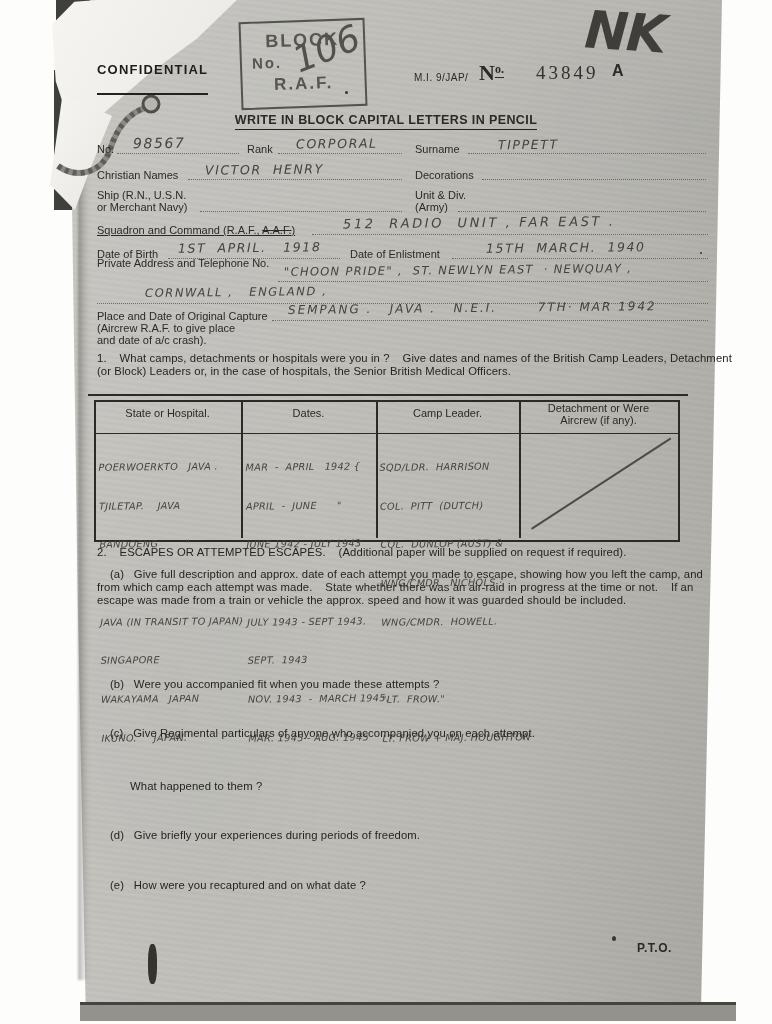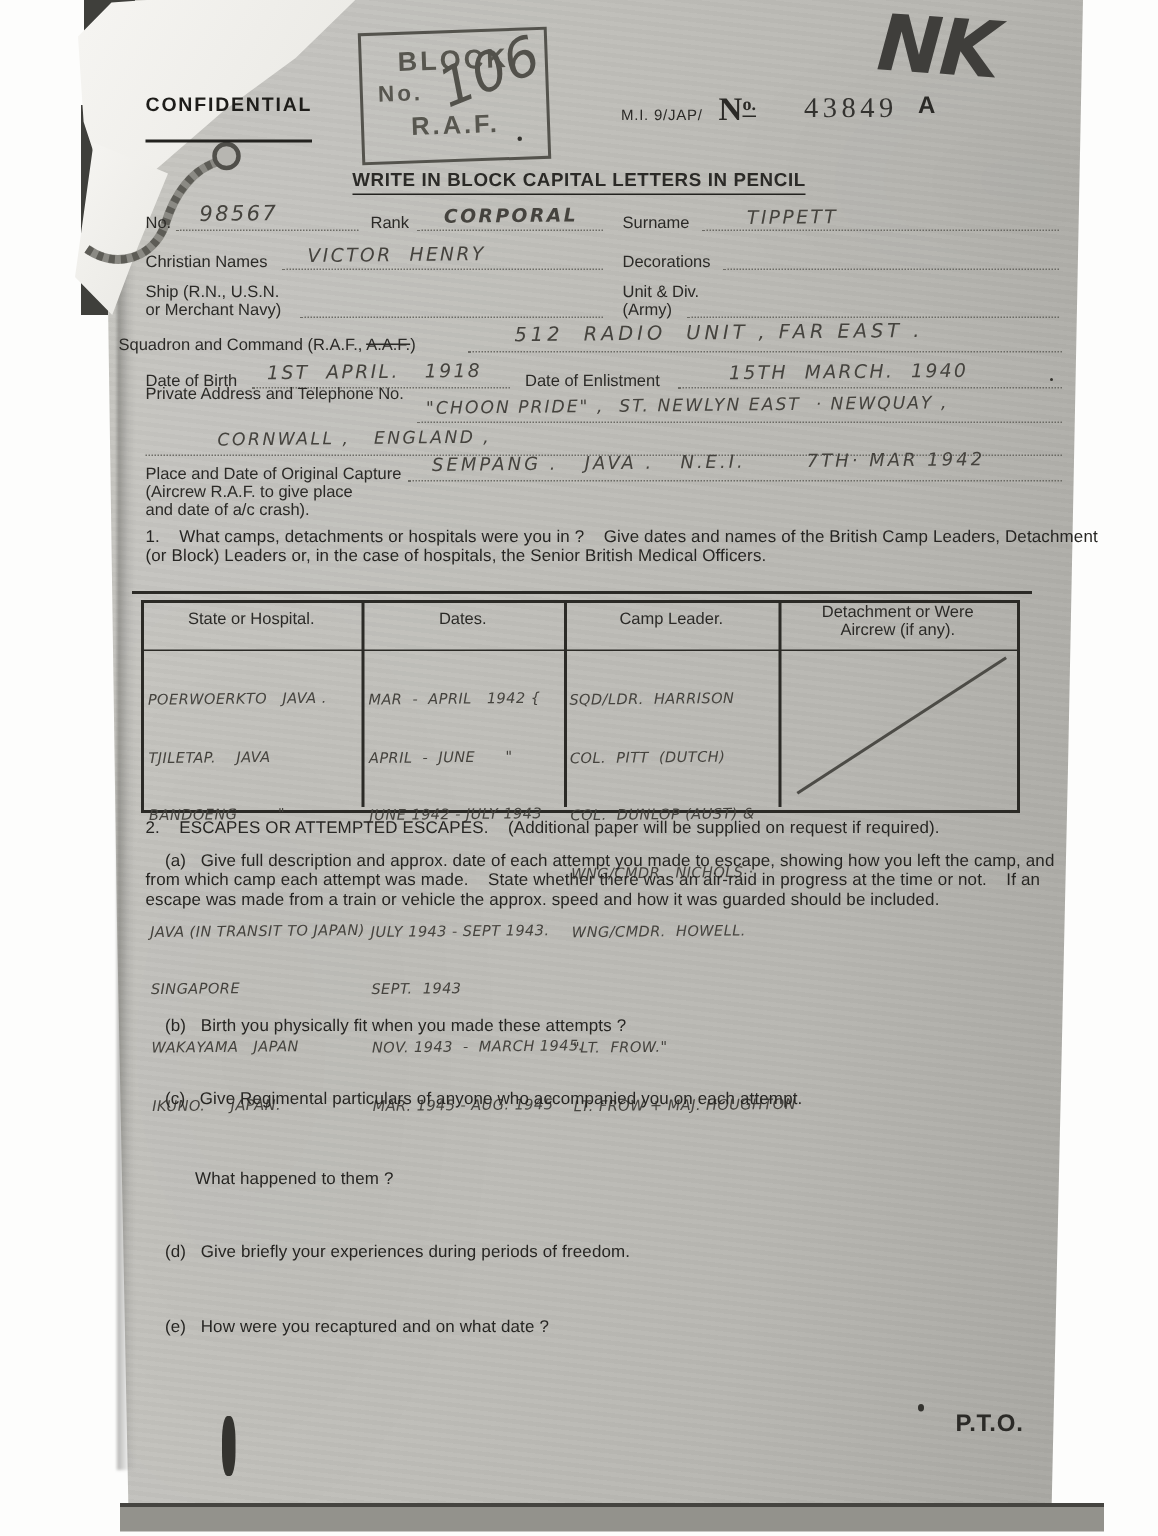--- a/index.html
+++ b/index.html
@@ -49,21 +49,21 @@
       letter-spacing:.4px;}
   .title span{border-bottom:1.6px solid #23221f;padding-bottom:1.5px;}
   
   .tbl{position:absolute;left:94px;top:400px;width:582px;height:138px;border:2px solid #2b2a26;}
   .vline{position:absolute;top:400px;height:138px;width:1.5px;background:#2b2a26;}
   .hline{position:absolute;left:94px;width:584px;height:1.4px;background:#2b2a26;}
   .th{position:absolute;font-size:11px;text-align:center;color:#2b2a27;}
   .hw-cell{font-size:9.7px;letter-spacing:.3px;line-height:12.9px;}
   .diag{position:absolute;left:531px;top:528px;width:166px;border-top:2px solid #4c4b46;
       transform:rotate(-33deg);transform-origin:0 0;}
-  .pto{position:absolute;left:637px;top:941px;font-size:16px;font-weight:bold;letter-spacing:.5px;}
+  .pto{position:absolute;left:637px;top:941px;font-size:12px;font-weight:bold;letter-spacing:.5px;}
   .speck{position:absolute;background:#34332f;border-radius:50%;}
 </style>
 </head>
 <body>
 
 <div id="canvas">
 
   <div class="page">
     <div class="texture"></div>
   </div>
@@ -95,39 +95,39 @@
   <div class="no-o">o.</div>
   <div class="serial">43849</div>
   <div class="series">A</div>
   <div class="title"><span>WRITE IN BLOCK CAPITAL LETTERS IN PENCIL</span></div>
 
   <div class="lbl" style="left:97px;top:143px;">No.</div>
   <div class="dotline" style="left:117px;top:152px;width:122px;"></div>
   <div class="hw hw-big" style="left:133px;top:135px;font-size:14px;">98567</div>
   <div class="lbl" style="left:247px;top:143px;">Rank</div>
   <div class="dotline" style="left:278px;top:152px;width:124px;"></div>
-  <div class="hw hw-big" style="left:296px;top:136px;font-weight:bold;">CORPORAL</div>
+  <div class="hw hw-big" style="left:296px;top:136px;">CORPORAL</div>
   <div class="lbl" style="left:415px;top:143px;">Surname</div>
   <div class="dotline" style="left:468px;top:152px;width:238px;"></div>
   <div class="hw hw-big" style="left:498px;top:137px;">TIPPETT</div>
 
   <div class="lbl" style="left:97px;top:169px;">Christian Names</div>
   <div class="dotline" style="left:188px;top:178px;width:214px;"></div>
   <div class="hw hw-big" style="left:205px;top:162px;">VICTOR  HENRY</div>
   <div class="lbl" style="left:415px;top:169px;">Decorations</div>
   <div class="dotline" style="left:482px;top:178px;width:224px;"></div>
 
   <div class="lbl" style="left:97px;top:189px;">Ship (R.N., U.S.N.</div>
   <div class="lbl" style="left:97px;top:201px;">or Merchant Navy)</div>
   <div class="dotline" style="left:200px;top:210px;width:202px;"></div>
   <div class="lbl" style="left:415px;top:189px;">Unit &amp; Div.</div>
   <div class="lbl" style="left:415px;top:201px;">(Army)</div>
   <div class="dotline" style="left:458px;top:210px;width:248px;"></div>
 
-  <div class="lbl" style="left:79px;top:224px;"><span>Squadron and Command (R.A.F., </span><span class="strike">A.A.F.</span><span>)</span></div>
+  <div class="lbl" style="left:97px;top:224px;text-decoration:underline;"><span>Squadron and Command (R.A.F., </span><span class="strike">A.A.F.</span><span>)</span></div>
   <div class="dotline" style="left:312px;top:233px;width:396px;"></div>
   <div class="hw" style="left:343px;top:215px;font-size:13px;letter-spacing:2.6px;">512  RADIO  UNIT , FAR EAST .</div>
 
   <div class="lbl" style="left:97px;top:248px;">Date of Birth</div>
   <div class="dotline" style="left:168px;top:257px;width:172px;"></div>
   <div class="hw hw-big" style="left:178px;top:240px;">1ST  APRIL.   1918</div>
   <div class="lbl" style="left:350px;top:248px;">Date of Enlistment</div>
   <div class="dotline" style="left:452px;top:257px;width:256px;"></div>
   <div class="hw hw-big" style="left:486px;top:240px;">15TH  MARCH.  1940</div>
 
@@ -188,21 +188,21 @@
     <div>"LT.  FROW."</div>
     <div>LT. FROW + MAJ. HOUGHTON</div>
   </div>
   <div class="diag"></div>
 
   <div class="q" style="left:97px;top:546px;">2.    ESCAPES OR ATTEMPTED ESCAPES.    (Additional paper will be supplied on request if required).</div>
   <div class="q" style="left:110px;top:568px;">(a)   Give full description and approx. date of each attempt you made to escape, showing how you left the camp, and</div>
   <div class="q" style="left:97px;top:594px;">escape was made from a train or vehicle the approx. speed and how it was guarded should be included.</div>
   <div class="q" style="left:97px;top:581px;">from which camp each attempt was made.    State whether there was an air-raid in progress at the time or not.    If an</div>
 
-  <div class="q" style="left:110px;top:678px;">(b)   Birth you physically fit when you made these attempts ?</div>
+  <div class="q" style="left:110px;top:678px;">(b)   Were you accompanied fit when you made these attempts ?</div>
   <div class="q" style="left:110px;top:727px;">(c)   Give Regimental particulars of anyone who accompanied you on each attempt.</div>
   <div class="q" style="left:130px;top:780px;">What happened to them ?</div>
   <div class="q" style="left:110px;top:829px;">(d)   Give briefly your experiences during periods of freedom.</div>
   <div class="q" style="left:110px;top:879px;">(e)   How were you recaptured and on what date ?</div>
 
   <div class="pto">P.T.O.</div>
 
   <div class="speck" style="left:345px;top:91px;width:3px;height:3px;"></div>
   <div class="speck" style="left:612px;top:936px;width:4px;height:5px;"></div>
   <div class="speck" style="left:700px;top:252px;width:2px;height:2px;"></div>

